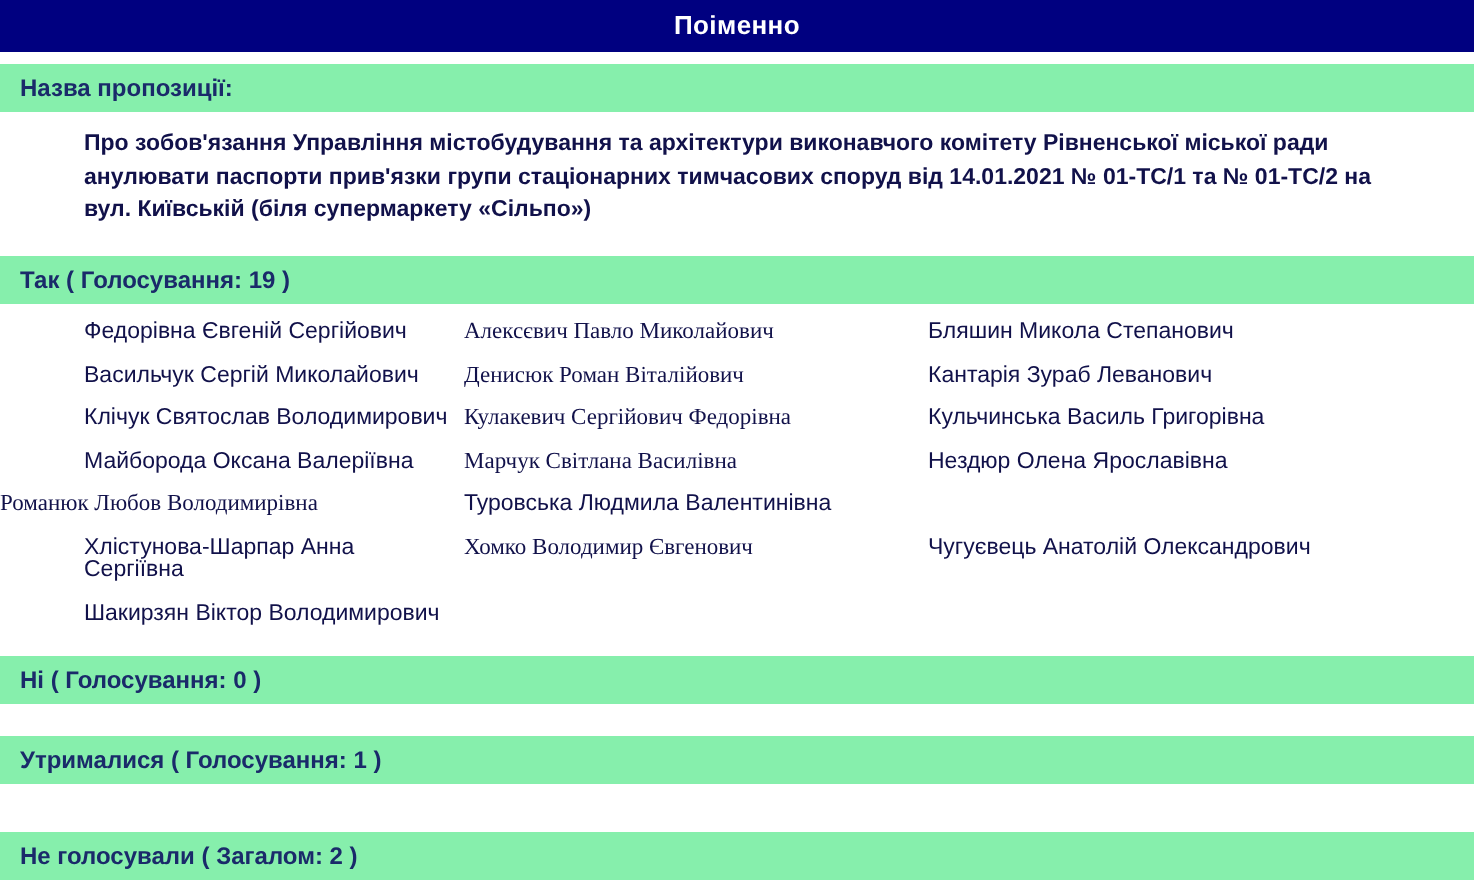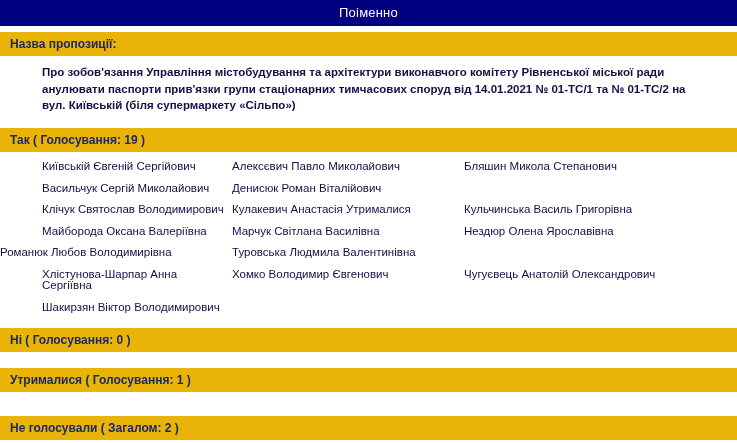--- a/index.html
+++ b/index.html
@@ -15,28 +15,28 @@
     color: #1a1a4a;
     overflow: hidden;
   }
   .page {
     width: 737px;
     position: relative;
   }
   .title-bar {
     background: #000080;
     color: #ffffff;
-    font-weight: normal;
+    font-weight: bold;
     font-size: 13px;
     text-align: center;
     padding: 5px 0 6px 0;
     letter-spacing: 0.2px;
   }
   .section-head {
-    background: #eab308;
+    background: #86efac;
     color: #1a2a6a;
     font-weight: bold;
     font-size: 12px;
     padding: 5px 0 5px 10px;
     margin-top: 6px;
   }
   .proposal-text {
     font-weight: bold;
     font-size: 11.5px;
     color: #11114a;
@@ -51,51 +51,52 @@
     width: 100%;
   }
   .name-cell {
     font-size: 11.5px;
     color: #11114a;
     line-height: 1.0;
     padding: 5px 4px 5px 0;
     box-sizing: border-box;
   }
   .col-1 { width: 232px; padding-left: 42px; }
-  .col-2 { width: 232px; padding-left: 0px; }
+  .col-2 { width: 232px; padding-left: 0px; font-family: Liberation Serif, serif; }
   .col-3 { width: 273px; padding-left: 0px; }
   .empty-gap {
     height: 10px;
   }
 </style>
 </head>
 <body>
 
 <div class="page">
 
   <div class="title-bar">Поіменно</div>
 
   <div class="section-head">Назва пропозиції:</div>
 
   <div class="proposal-text">Про зобов'язання Управління містобудування та архітектури виконавчого комітету Рівненської міської ради анулювати паспорти прив'язки групи стаціонарних тимчасових споруд від 14.01.2021 № 01-ТС/1 та № 01-ТС/2 на вул. Київській (біля супермаркету «Сільпо»)</div>
 
   <div class="section-head">Так ( Голосування: 19 )</div>
   <div class="names-block">
     <div class="names-row">
-      <div class="name-cell col-1">Київській Євгеній Сергійович</div>
+      <div class="name-cell col-1">Федорівна Євгеній Сергійович</div>
       <div class="name-cell col-2">Алексєвич Павло Миколайович</div>
       <div class="name-cell col-3">Бляшин Микола Степанович</div>
     </div>
     <div class="names-row">
       <div class="name-cell col-1">Васильчук Сергій Миколайович</div>
       <div class="name-cell col-2">Денисюк Роман Віталійович</div>
+      <div class="name-cell col-3">Кантарія Зураб Леванович</div>
     </div>
     <div class="names-row">
       <div class="name-cell col-1">Клічук Святослав Володимирович</div>
-      <div class="name-cell col-2">Кулакевич Анастасія Утрималися</div>
+      <div class="name-cell col-2">Кулакевич Сергійович Федорівна</div>
       <div class="name-cell col-3">Кульчинська Василь Григорівна</div>
     </div>
     <div class="names-row">
       <div class="name-cell col-1">Майборода Оксана Валеріївна</div>
       <div class="name-cell col-2">Марчук Світлана Василівна</div>
       <div class="name-cell col-3">Нездюр Олена Ярославівна</div>
     </div>
     <div class="names-row">
       <div class="name-cell col-2">Романюк Любов Володимирівна</div>
       <div class="name-cell col-3">Туровська Людмила Валентинівна</div>

